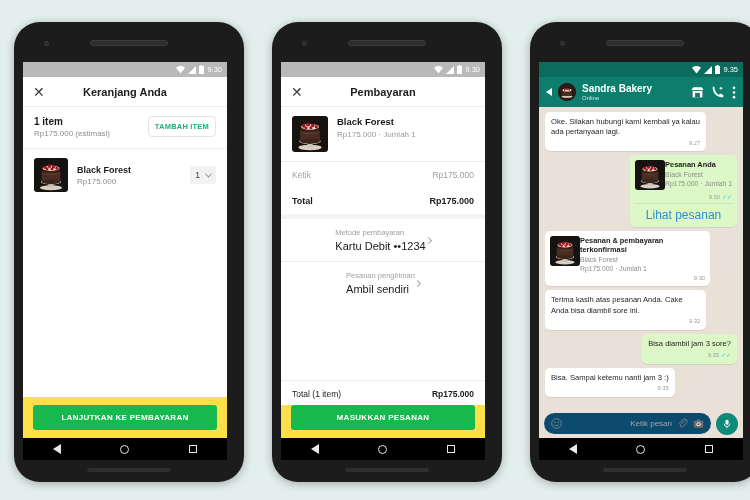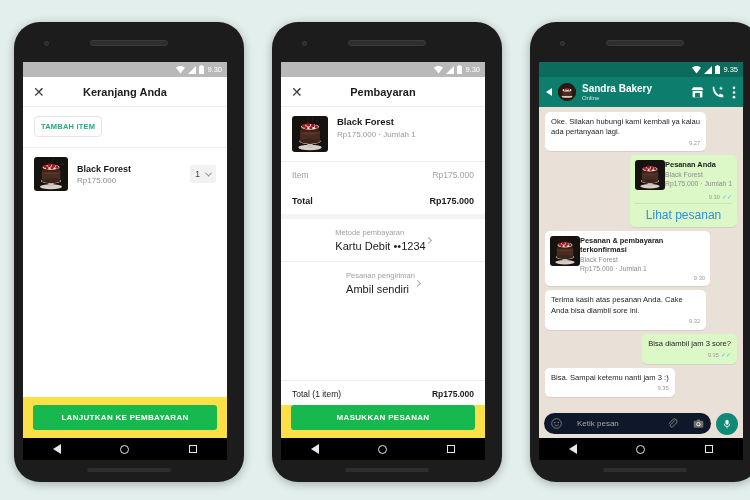--- a/index.html
+++ b/index.html
@@ -191,22 +191,22 @@
     border-top:1px solid rgba(0,0,0,.08);
     text-align:center; padding-top:4px; margin-top:3px;
     font-size:12px; color:#2d8fd6;
   }
 
   .wa-input {
     flex:0 0 30px; background:#e9e1d8;
     display:flex; align-items:center; gap:5px; padding:0 5px 3px 5px;
   }
   .wa-field {
-    flex:1; background:#0f172a; border-radius:12px; height:21px;
-    display:flex; align-items:center; gap:15px; padding:0 7px;
+    flex:1; background:#0c4a6e; border-radius:12px; height:21px;
+    display:flex; align-items:center; gap:5px; padding:0 7px;text-align:right;
   }
   .wa-ph { flex:1; font-size:8px; color:#a7a7a7; }
   .wa-mic {
     width:22px;height:22px;border-radius:50%;background:#0f8a76;
     display:flex;align-items:center;justify-content:center;flex:0 0 22px;
   }
 
   
   .cake { width:100%; height:100%; display:block; }
 </style>
@@ -274,20 +274,24 @@
         <span>9.30</span>
       </div>
 
       <div class="appbar">
         <span class="close">✕</span>
         <span class="title">Keranjang Anda</span>
       </div>
 
       <div class="body">
         <div class="cart-summary">
+          <div>
+            <div class="cart-count">1 item</div>
+            <div class="cart-est">Rp175.000 (estimasi)</div>
+          </div>
           <button class="btn-outline">TAMBAH ITEM</button>
         </div>
         <div class="divider"></div>
 
         <div class="cart-item">
           <div class="thumb">
             <svg class="cake" viewBox="0 0 40 40">
                 <use href="#cake-art"></use>
               </svg>
           </div>
@@ -347,21 +351,21 @@
               </svg>
           </div>
           <div>
             <div class="co-name">Black Forest</div>
             <div class="co-sub">Rp175.000 · Jumlah 1</div>
           </div>
         </div>
         <div class="divider"></div>
 
         <div class="row">
-          <span class="lbl">Item</span>
+          <span class="lbl">Ketik</span>
           <span class="val">Rp175.000</span>
         </div>
         <div class="row total">
           <span class="lbl">Total</span>
           <span class="val">Rp175.000</span>
         </div>
 
         <div class="thickdiv"></div>
 
         <div class="method">

